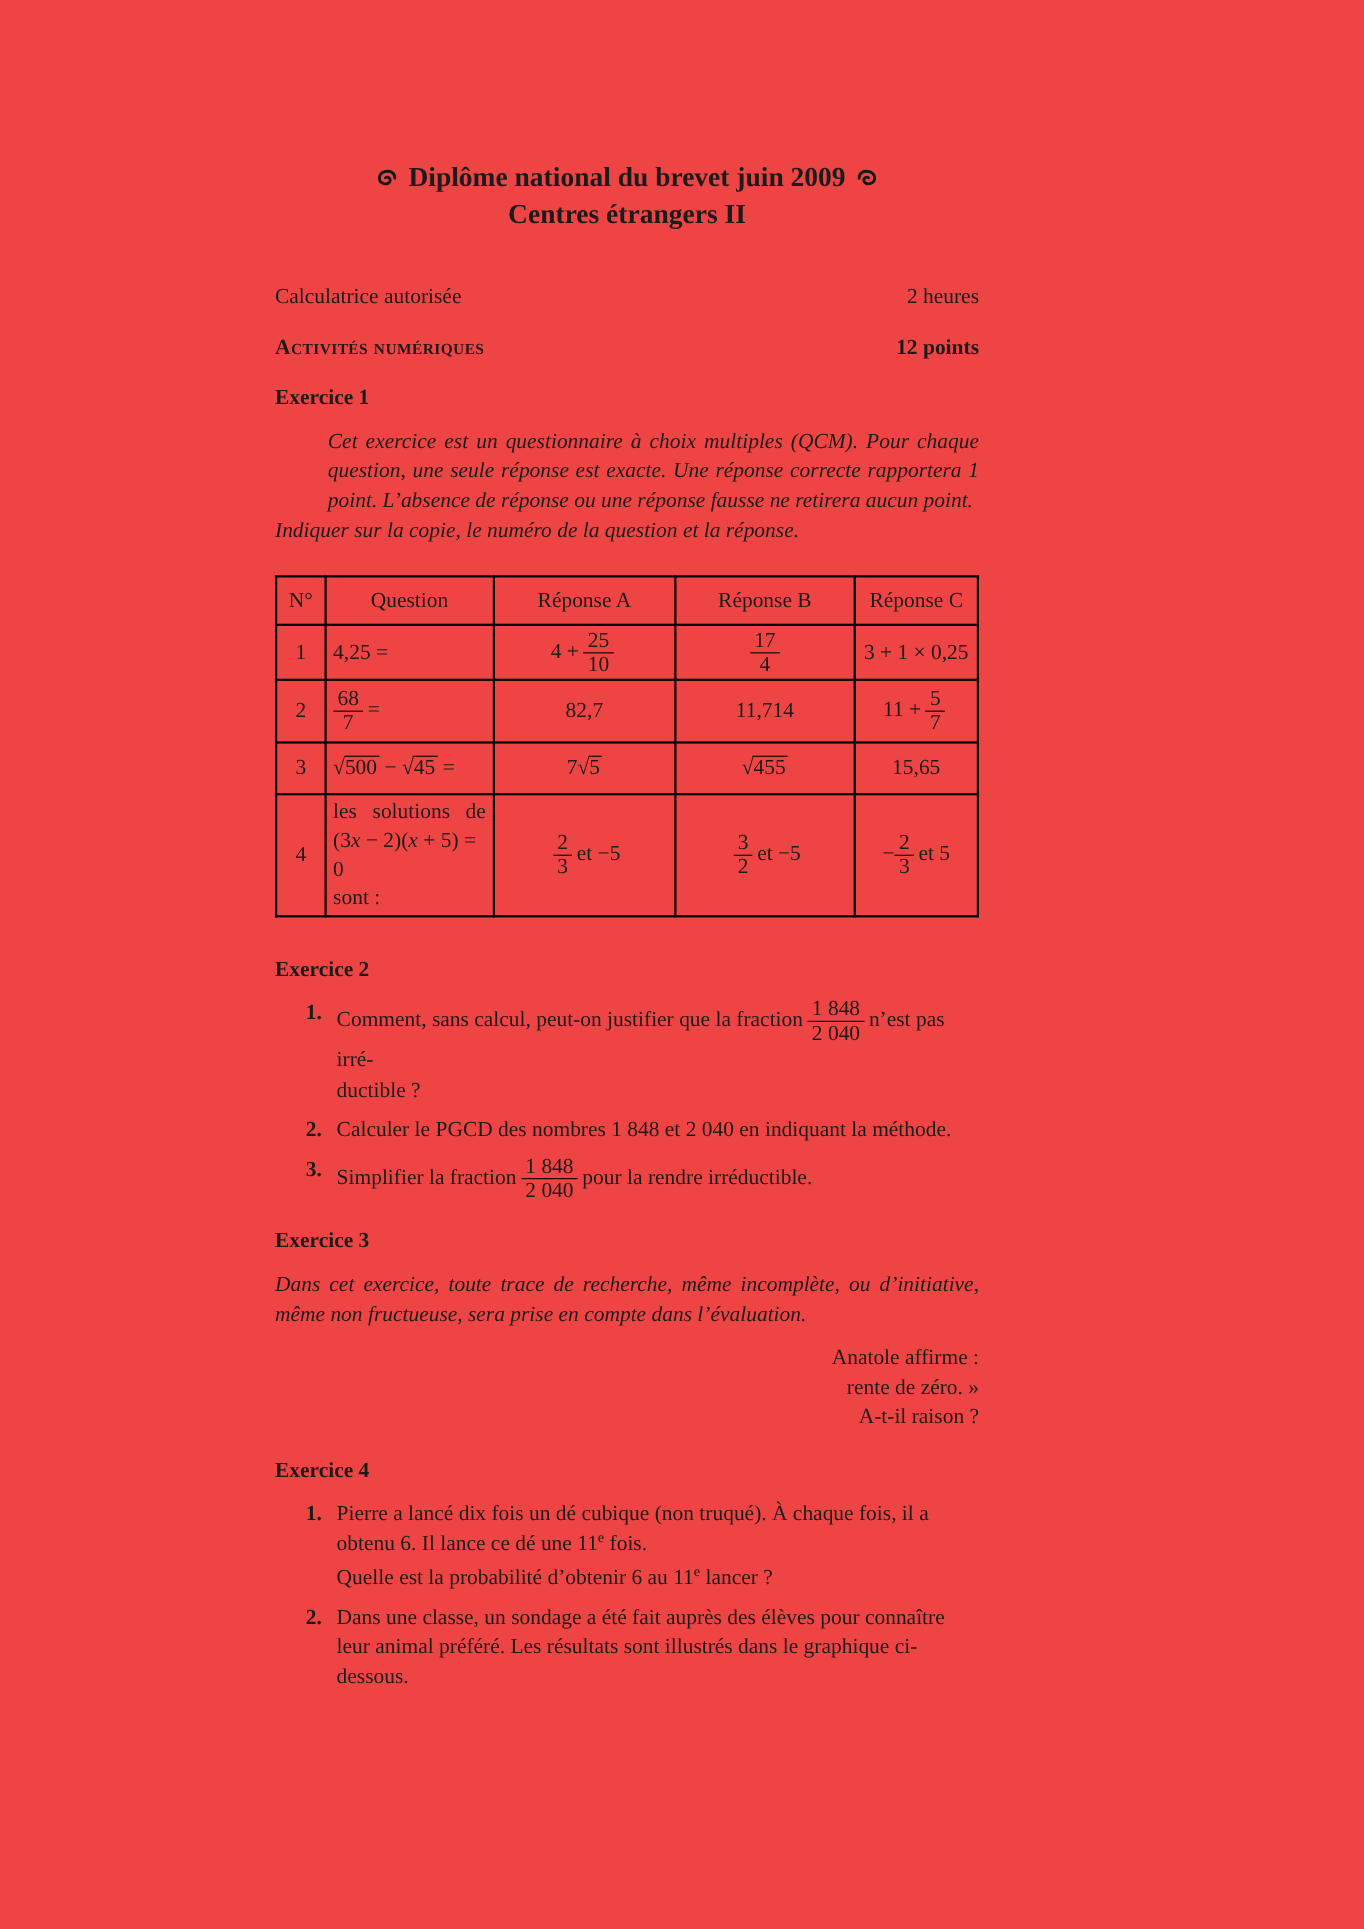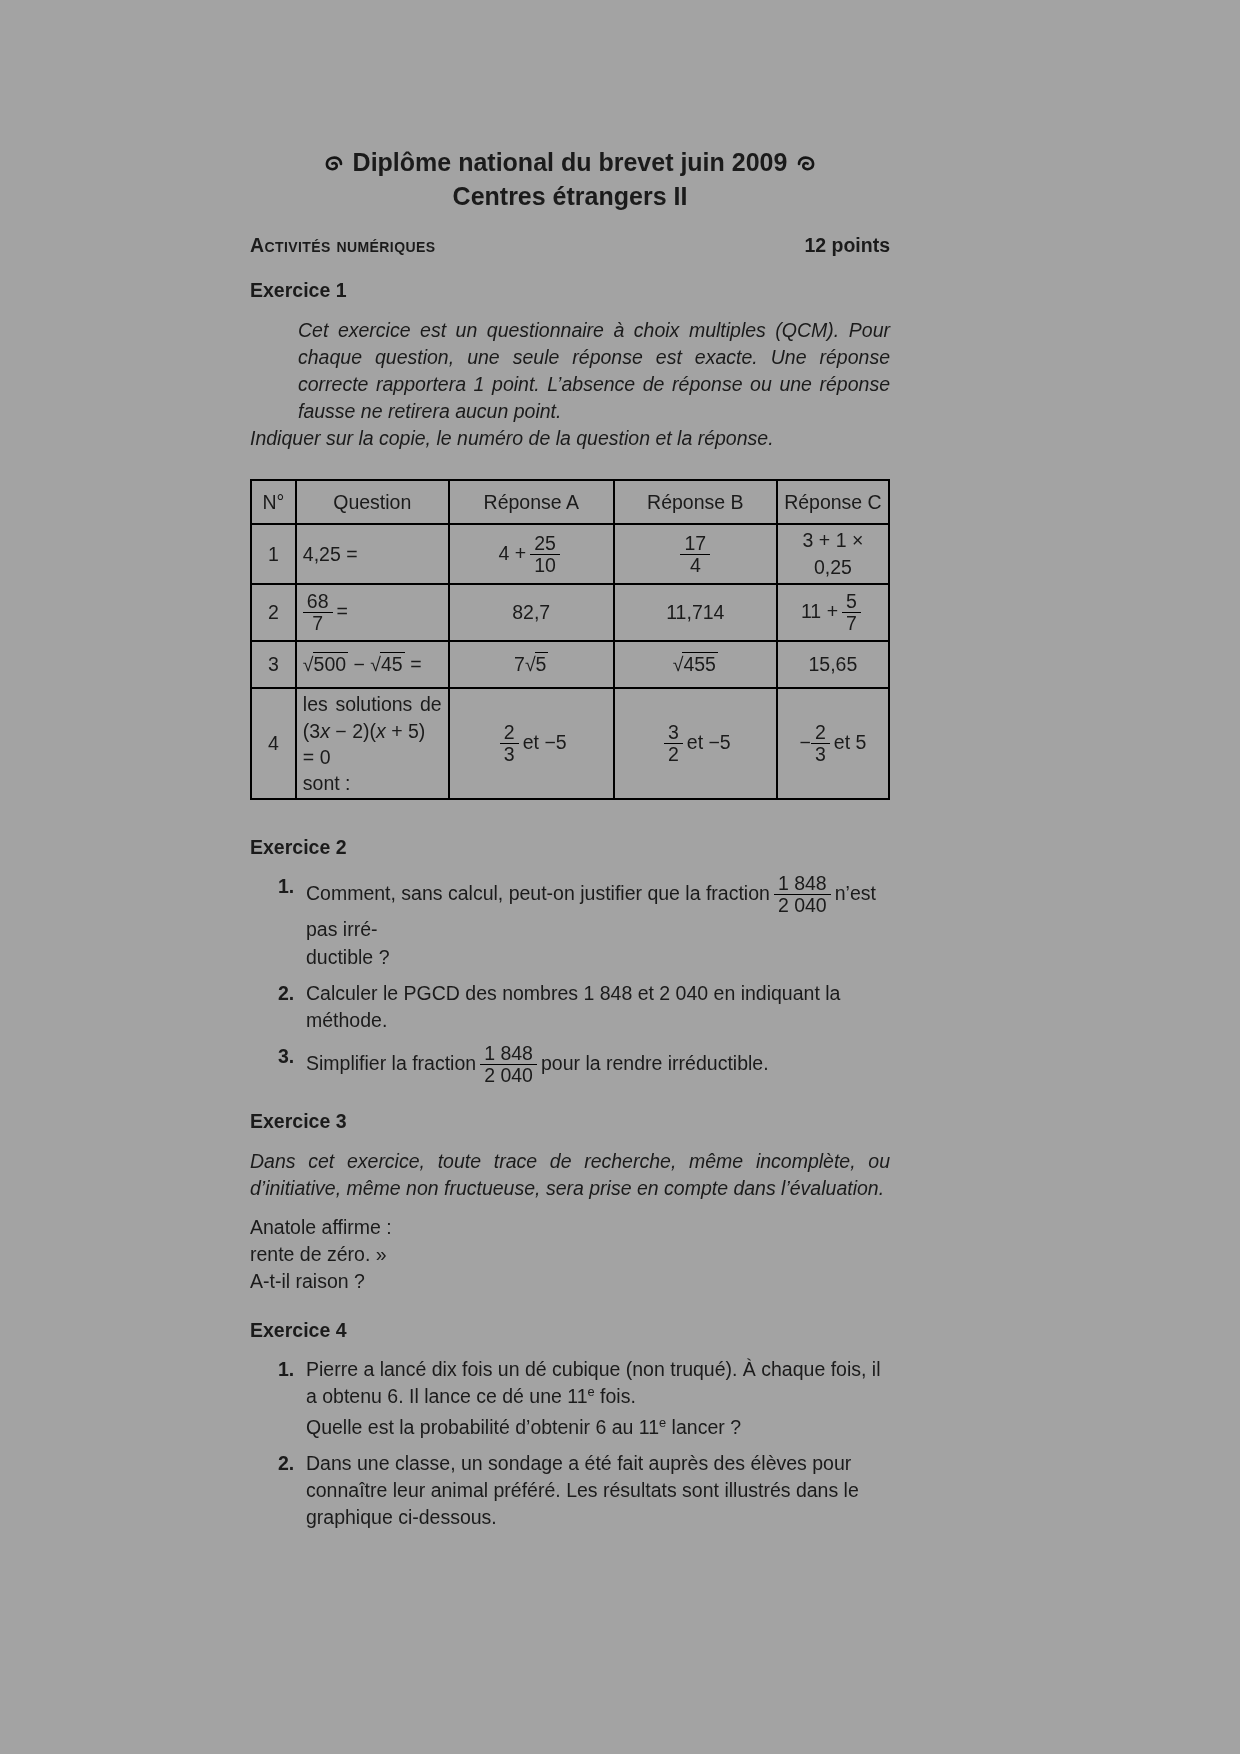--- a/index.html
+++ b/index.html
@@ -1,22 +1,22 @@
 <!DOCTYPE html>
 <html><head>
 <meta charset="utf-8">
 <style>
   html,body{margin:0;padding:0;background:#ffffff;}
   .page{
     position:relative;
     width:1240px;
     height:1754px;
-    background:#a3a3a3;
+    background:#ef4444;
     color:#1b1b1b;
-    font-family:Liberation Sans, sans-serif;
+    font-family:Liberation Serif, serif;
     font-size:19.5px;
     line-height:27px;
     overflow:hidden;
   }
   .content{position:absolute;left:250px;top:0;width:640px;}
 
   
   .title{padding-top:146px;text-align:center;font-weight:bold;font-size:25px;line-height:32px;}
   .orn{display:inline-block;vertical-align:-2px;margin:0 10px;}
   .orn-r svg{transform:scaleX(-1);}
@@ -66,39 +66,43 @@
   .qcm .eqline,.qcm .qline{line-height:26px;}
 
   
   .xlist{margin-top:12px;}
   .li{display:flex;margin-top:9px;}
   .li-num{font-weight:bold;flex:none;width:28px;margin-left:28px;}
   .li-body{flex:1;text-align:left;}
   .li-line2{margin-top:1px;}
 
   .note{font-style:italic;text-align:justify;margin-top:13px;}
-  .claim{margin-top:12px;}
+  .claim{margin-top:12px;text-align:right;}
 </style>
 </head>
 <body>
 
 <div class="page">
   <div class="content">
 
     <div class="title">
       <div>
         <span class="orn"><svg width="27" height="18" viewBox="0 0 27 18">
               <path d="M25 9 C25 4 20.5 1.8 15.8 3 C10 4.5 9.3 11.5 14 13.6 C17.5 15.2 21 13.3 20.7 10.4 C20.5 8.2 18 7.3 16.4 8.6" fill="none" stroke="#151515" stroke-width="2.6" stroke-linecap="round"></path>
             </svg></span><span>Diplôme national du brevet juin 2009</span><span class="orn orn-r"><svg width="27" height="18" viewBox="0 0 27 18">
               <path d="M25 9 C25 4 20.5 1.8 15.8 3 C10 4.5 9.3 11.5 14 13.6 C17.5 15.2 21 13.3 20.7 10.4 C20.5 8.2 18 7.3 16.4 8.6" fill="none" stroke="#151515" stroke-width="2.6" stroke-linecap="round"></path>
             </svg></span>
       </div>
       <div>Centres étrangers II</div>
     </div>
 
+    <div class="meta-row">
+      <span>Calculatrice autorisée</span>
+      <span>2 heures</span>
+    </div>
     <div class="section-row">
       <span class="smallcaps">Activités numériques</span>
       <span class="bold">12 points</span>
     </div>
 
     <div class="ex-heading">Exercice 1</div>
     <div class="intro"><span>Cet exercice est un questionnaire à choix multiples (QCM). Pour chaque question, une seule réponse est exacte. Une réponse correcte rapportera 1 point. L’absence de réponse ou une réponse fausse ne retirera aucun point.</span></div>
     <div class="instruction">Indiquer sur la copie, le numéro de la question et la réponse.</div>
 
     <table class="qcm">

